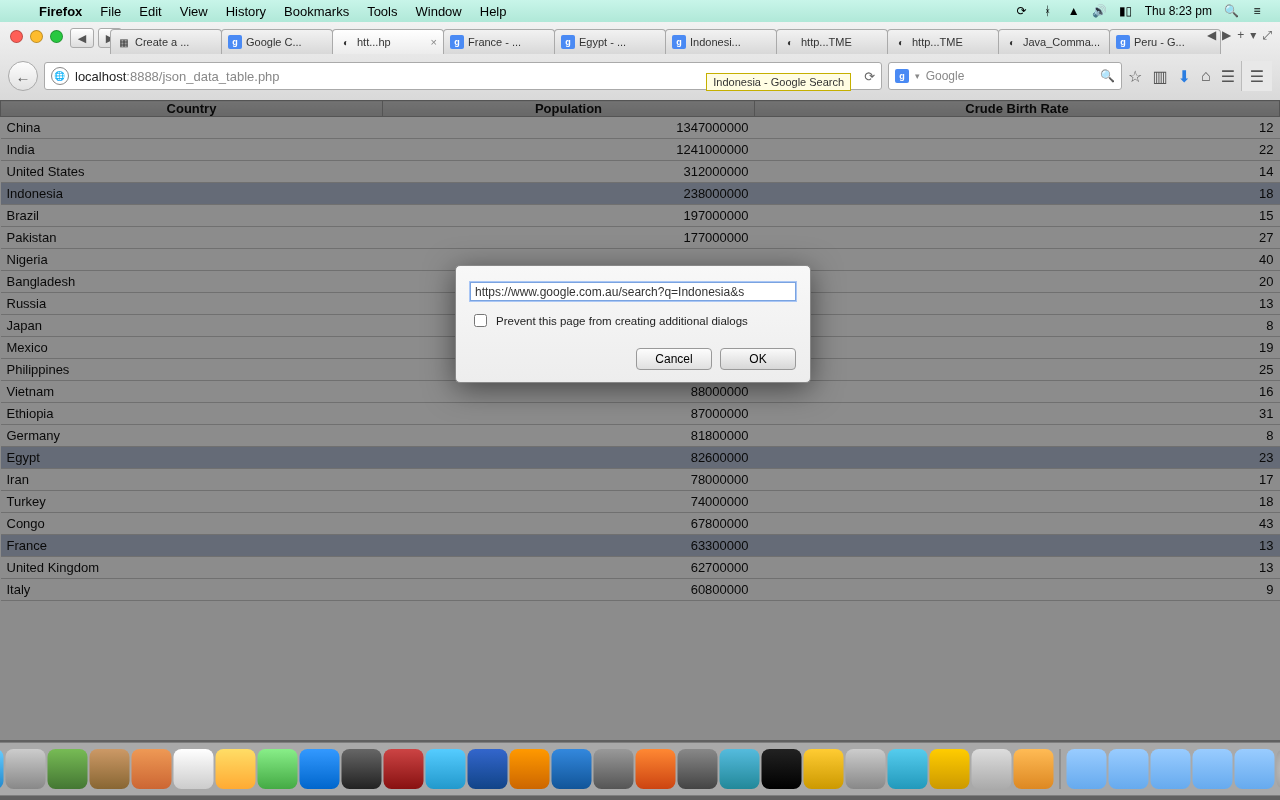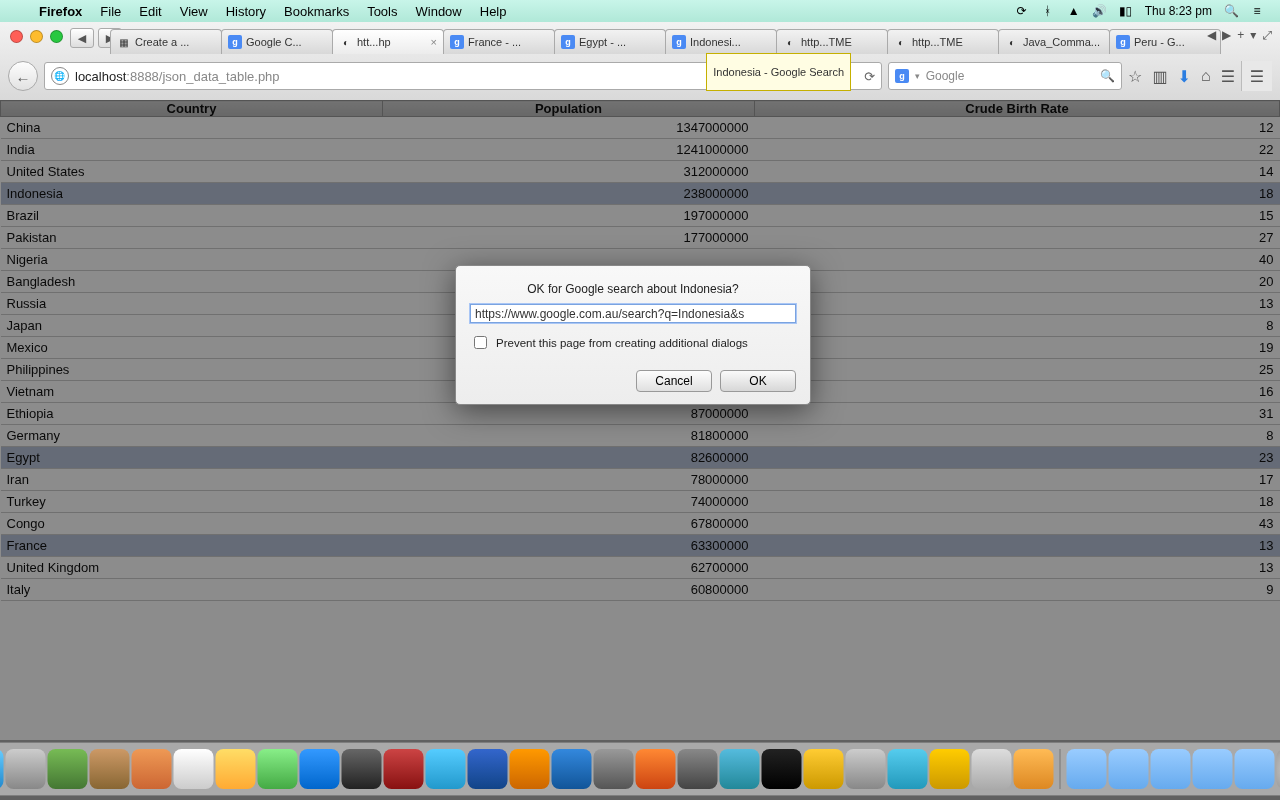--- a/index.html
+++ b/index.html
@@ -26,21 +26,21 @@
 .gfav{background:#4a8af4;color:#fff;font-weight:700;border-radius:2px;width:14px;height:14px;display:inline-flex;align-items:center;justify-content:center;font-size:9px}
 .tabctrl{position:absolute;top:6px;right:8px;display:flex;gap:6px;align-items:center;font-size:12px;color:#555}
 .tabctrl span{cursor:default}
 
 .urlrow{position:absolute;top:34px;left:0;right:0;height:40px;display:flex;align-items:center;padding:0 8px;gap:6px}
 .backbtn{width:28px;height:28px;border-radius:50%;background:linear-gradient(#fdfdfd,#e2e2e2);border:1px solid #aaa;display:flex;align-items:center;justify-content:center;font-size:15px;color:#555}
 .urlbar{flex:1;height:26px;background:#fff;border:1px solid #aaa;border-radius:3px;display:flex;align-items:center;padding:0 6px;position:relative}
 .urlbar .globe{width:16px;height:16px;border-radius:50%;border:1px solid #888;margin-right:6px;font-size:9px;display:flex;align-items:center;justify-content:center;color:#888}
 .urlbar .host{color:#222}
 .urlbar .path{color:#888}
-.urlbar .tooltip{position:absolute;right:30px;bottom:-2px;background:#fffde3;border:1px solid #c5b000;padding:12px 6px;font-size:11px;color:#333}
+.urlbar .tooltip{position:absolute;right:30px;bottom:-2px;background:#fffde3;border:1px solid #c5b000;padding:2px 6px;font-size:11px;color:#333}
 .urlbar .reload{position:absolute;right:6px;font-size:13px;color:#666}
 .searchbar{width:220px;height:26px;background:#fff;border:1px solid #aaa;border-radius:3px;display:flex;align-items:center;padding:0 6px;gap:6px;color:#888;font-size:12px}
 .toolbtns{display:flex;gap:10px;align-items:center;color:#555}
 .toolbtns span{font-size:16px}
 .extra-menu{width:30px;height:30px;background:#e8e8e8;border-left:1px solid #bbb;display:flex;align-items:center;justify-content:center;font-size:16px;color:#555}
 
 .content{position:absolute;top:100px;left:0;right:0;bottom:60px;background:#fff}
 .dim{position:absolute;inset:0;background:rgba(0,0,0,.45);pointer-events:none}
 
 table.data{width:100%;border-collapse:collapse;font-size:13px;color:#111}
@@ -301,21 +301,20 @@
           <td class="country">Italy</td>
           <td class="pop">60800000</td>
           <td class="rate">9</td>
         </tr>
       </tbody>
   </table>
   <div class="dim"></div>
 </div>
 
 <div class="dialog">
-  <div class="msg">OK for Google search about Indonesia?</div>
   <input class="inp" value="https://www.google.com.au/search?q=Indonesia&amp;s" style="">
   <label class="chk">
     <input type="checkbox" style="">
     <span>Prevent this page from creating additional dialogs</span>
   </label>
   <div class="btns">
     <button>Cancel</button>
     <button class="ok">OK</button>
   </div>
 </div>

